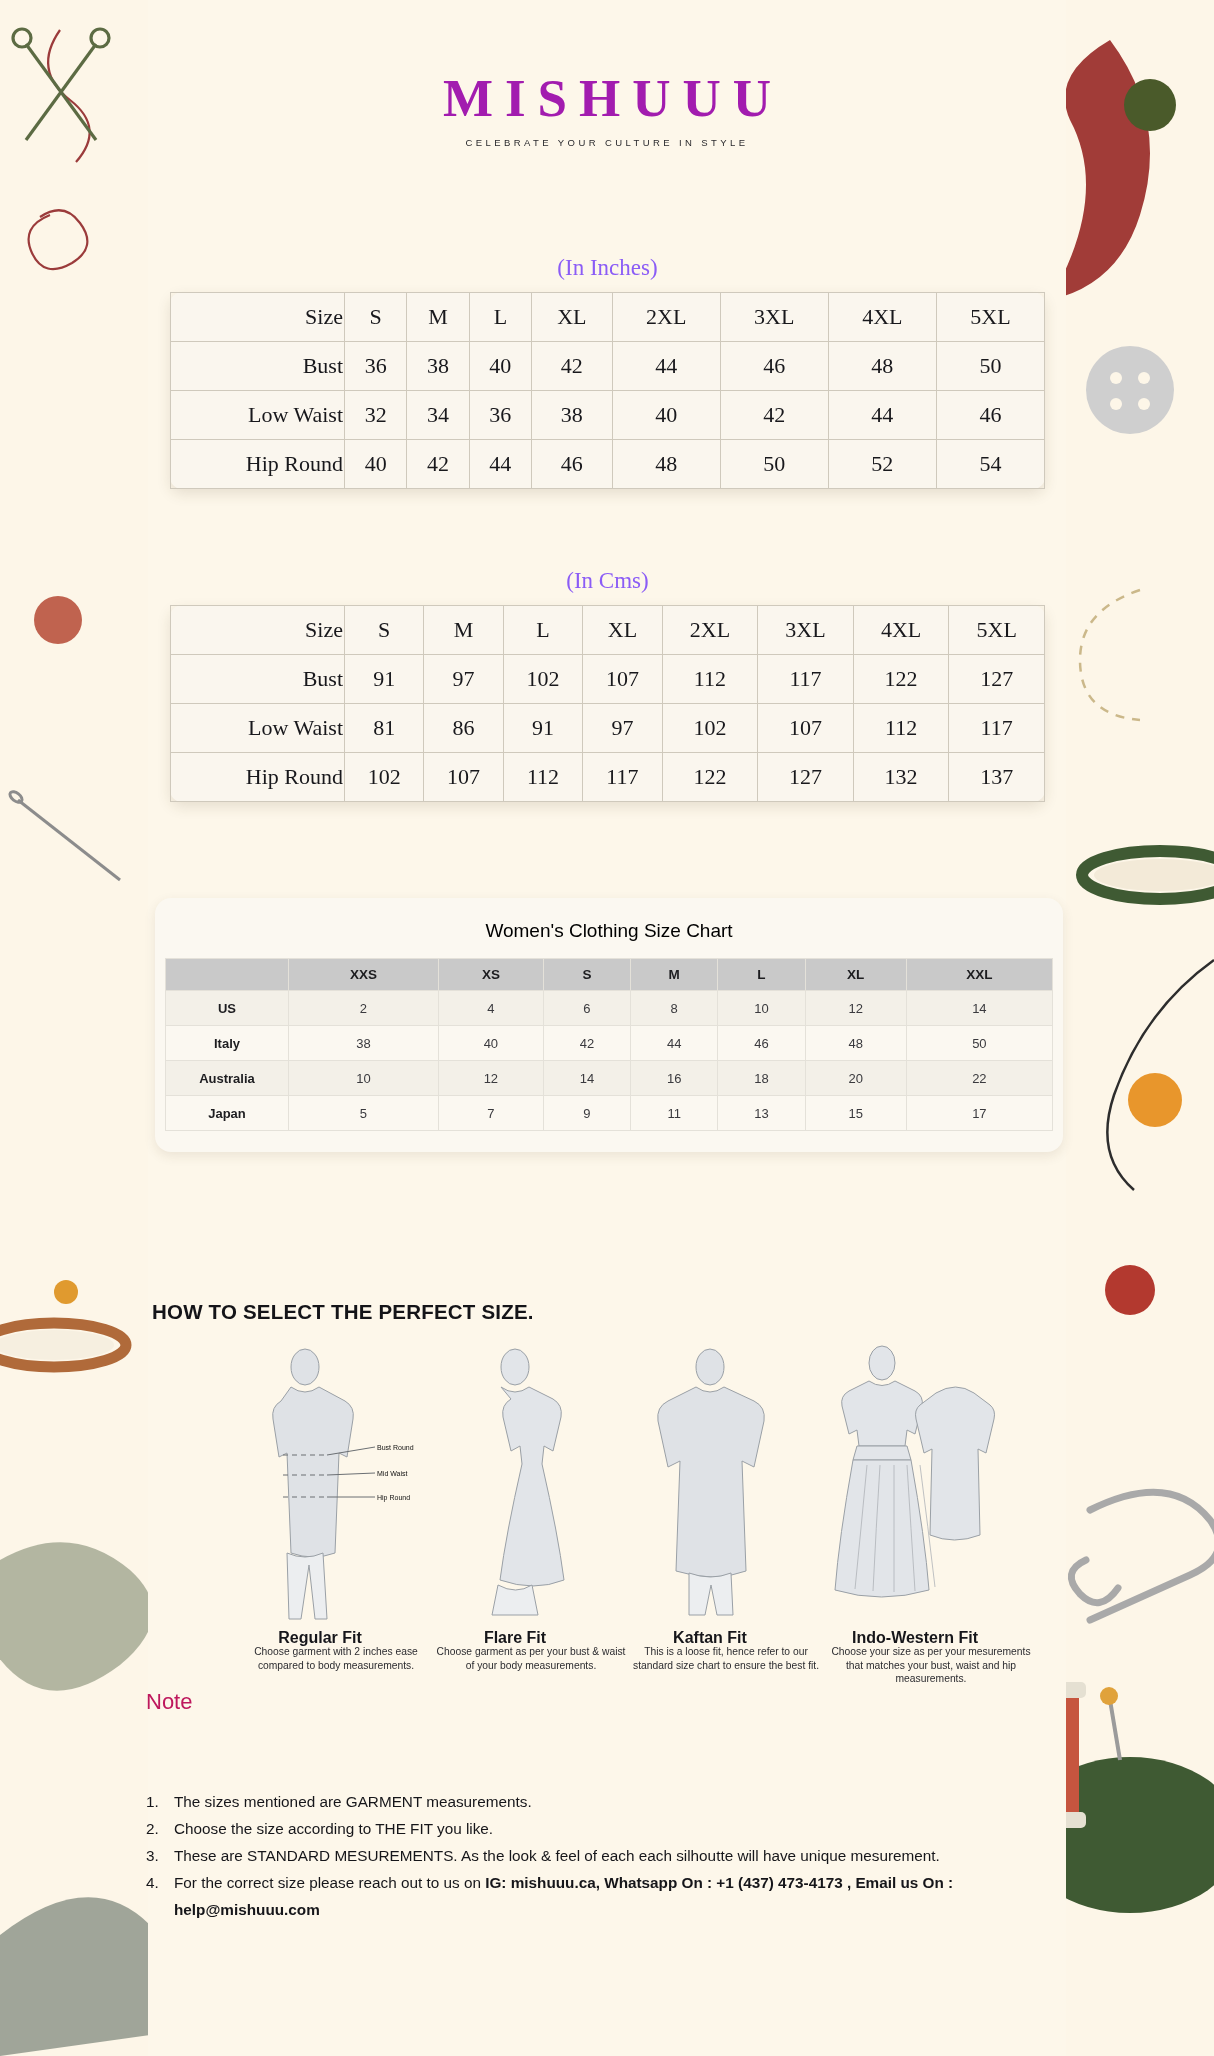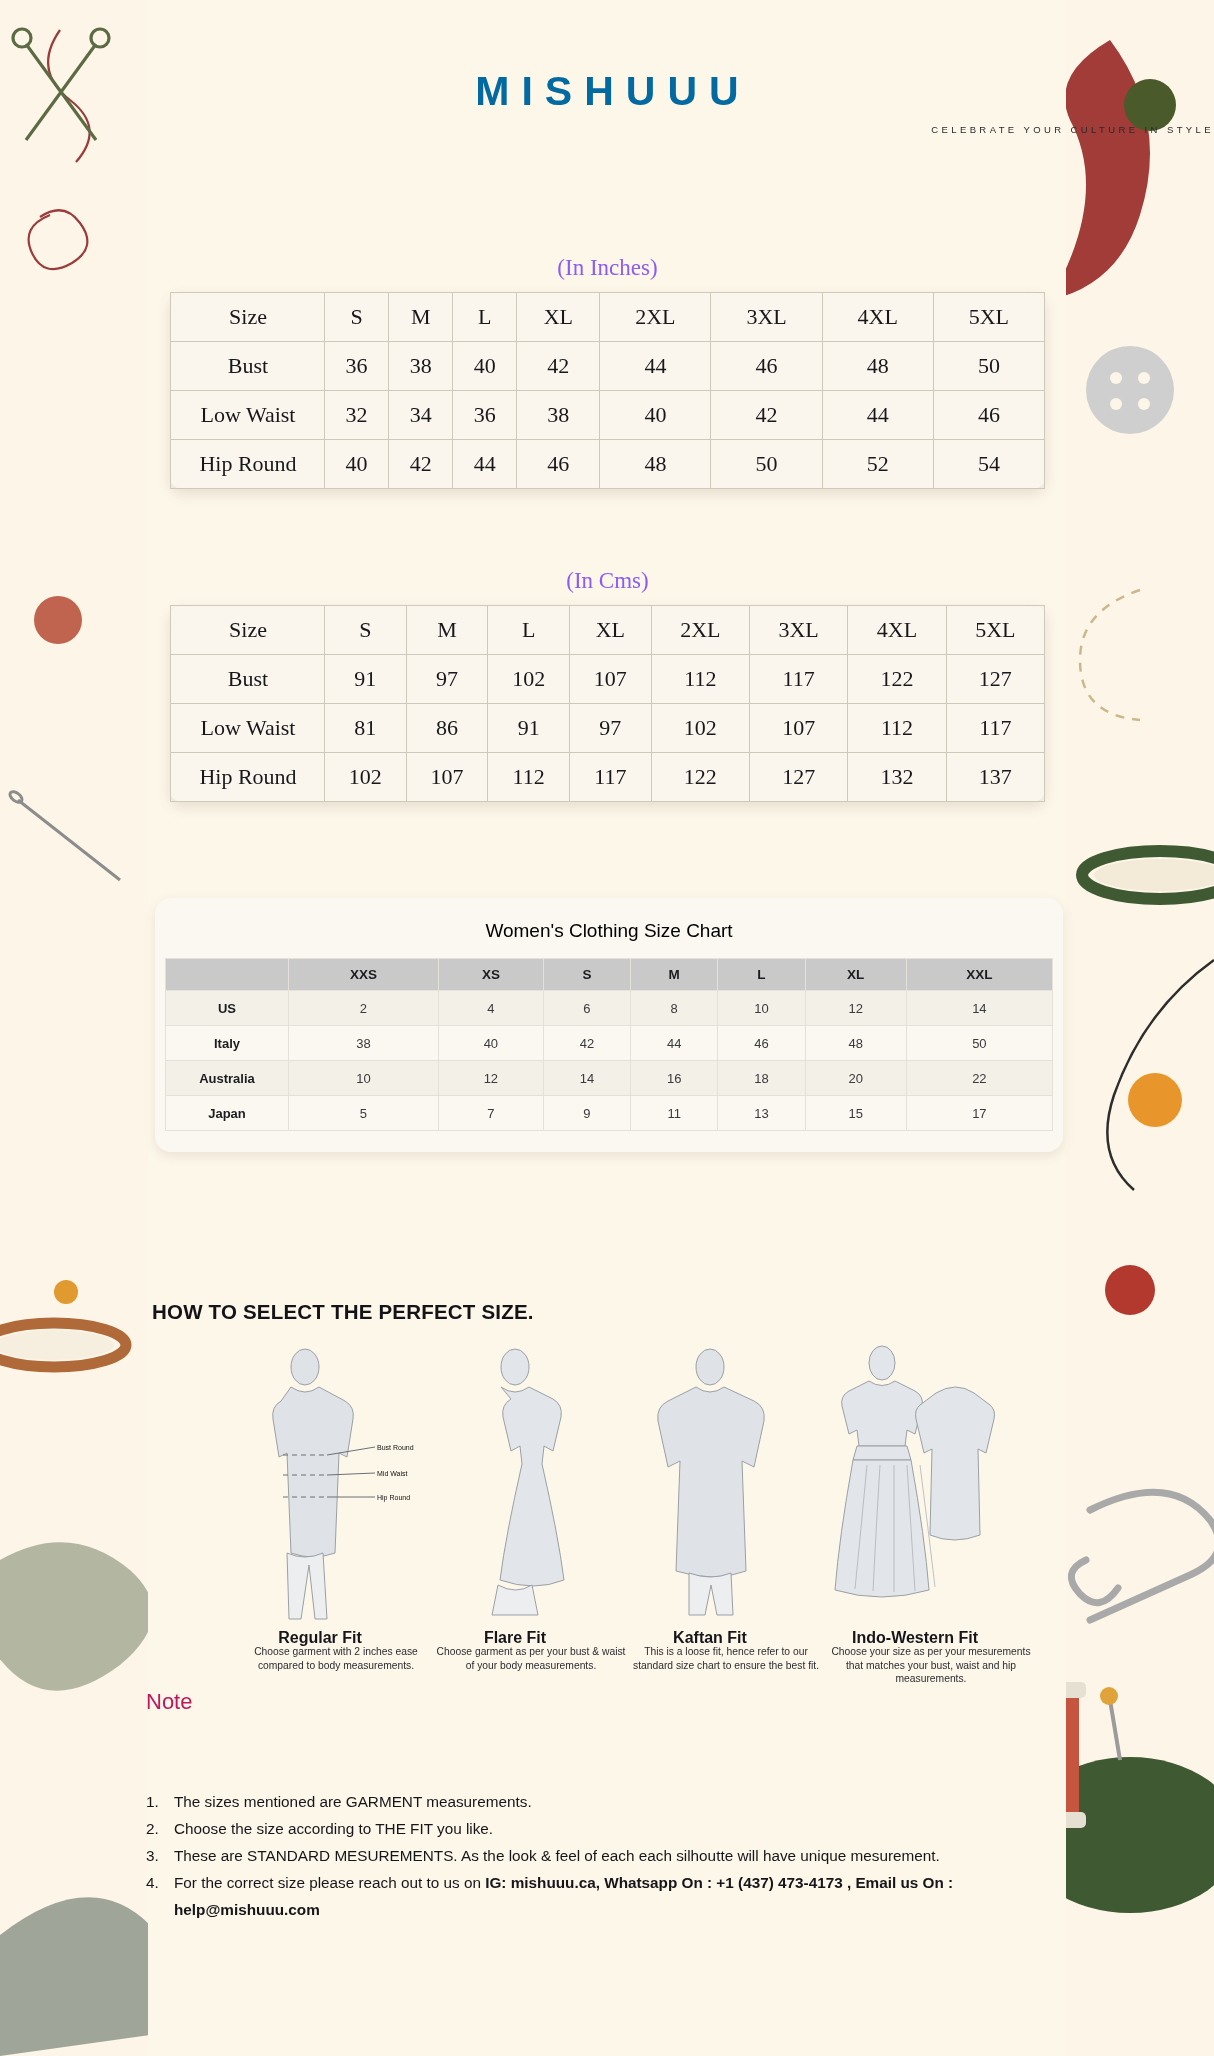--- a/index.html
+++ b/index.html
@@ -19,27 +19,27 @@
   .center-col{
     position:absolute;left:148px;top:0;width:918px;height:2056px;
     background:#fdf7ea;
   }
 
   
   .brand{
     position:absolute;left:0;right:0;top:68px;text-align:center;
   }
   .brand-name{
-    font-family:Liberation Sans, sans-serif;
-    font-size:41px;letter-spacing:12px;font-weight:bold;color:#0369a1;
+    font-family:Liberation Serif, serif;
+    font-size:53px;letter-spacing:12px;font-weight:bold;color:#a21caf;
     margin-left:12px;
   }
   .brand-tag{
     margin-top:9px;
-    font-size:9.5px;letter-spacing:3.4px;color:#2a2a2e;text-align:right;
+    font-size:9.5px;letter-spacing:3.4px;color:#2a2a2e;
   }
 
   
   .tbl-caption{
     text-align:center;
     font-family:"Liberation Serif", serif;
     font-size:23px;color:#8b5cf6;
   }
   .card{
     background:#faf6ee;
@@ -51,21 +51,21 @@
     font-family:"Liberation Serif", serif;
     width:100%;
   }
   table.size td,table.size th{
     border:1px solid #cfc9bc;
     text-align:center;
     color:#18181c;
     font-weight:normal;
   }
   table.size tr td:first-child{
-    text-align:center;padding-left:2px;margin-top:8px;
+    text-align:right;padding-left:22px;margin-top:8px;
   }
   .t-inch{position:absolute;left:170px;top:292px;width:875px;}
   .t-inch .tbl-caption{position:absolute;top:-37px;left:0;width:100%;}
   .t-inch td{height:46px;font-size:22px;}
   .t-inch tr:first-child td{font-size:22px;}
 
   .t-cms{position:absolute;left:170px;top:605px;width:875px;}
   .t-cms .tbl-caption{position:absolute;top:-37px;left:0;width:100%;}
   .t-cms td{height:46px;font-size:22px;}
 

